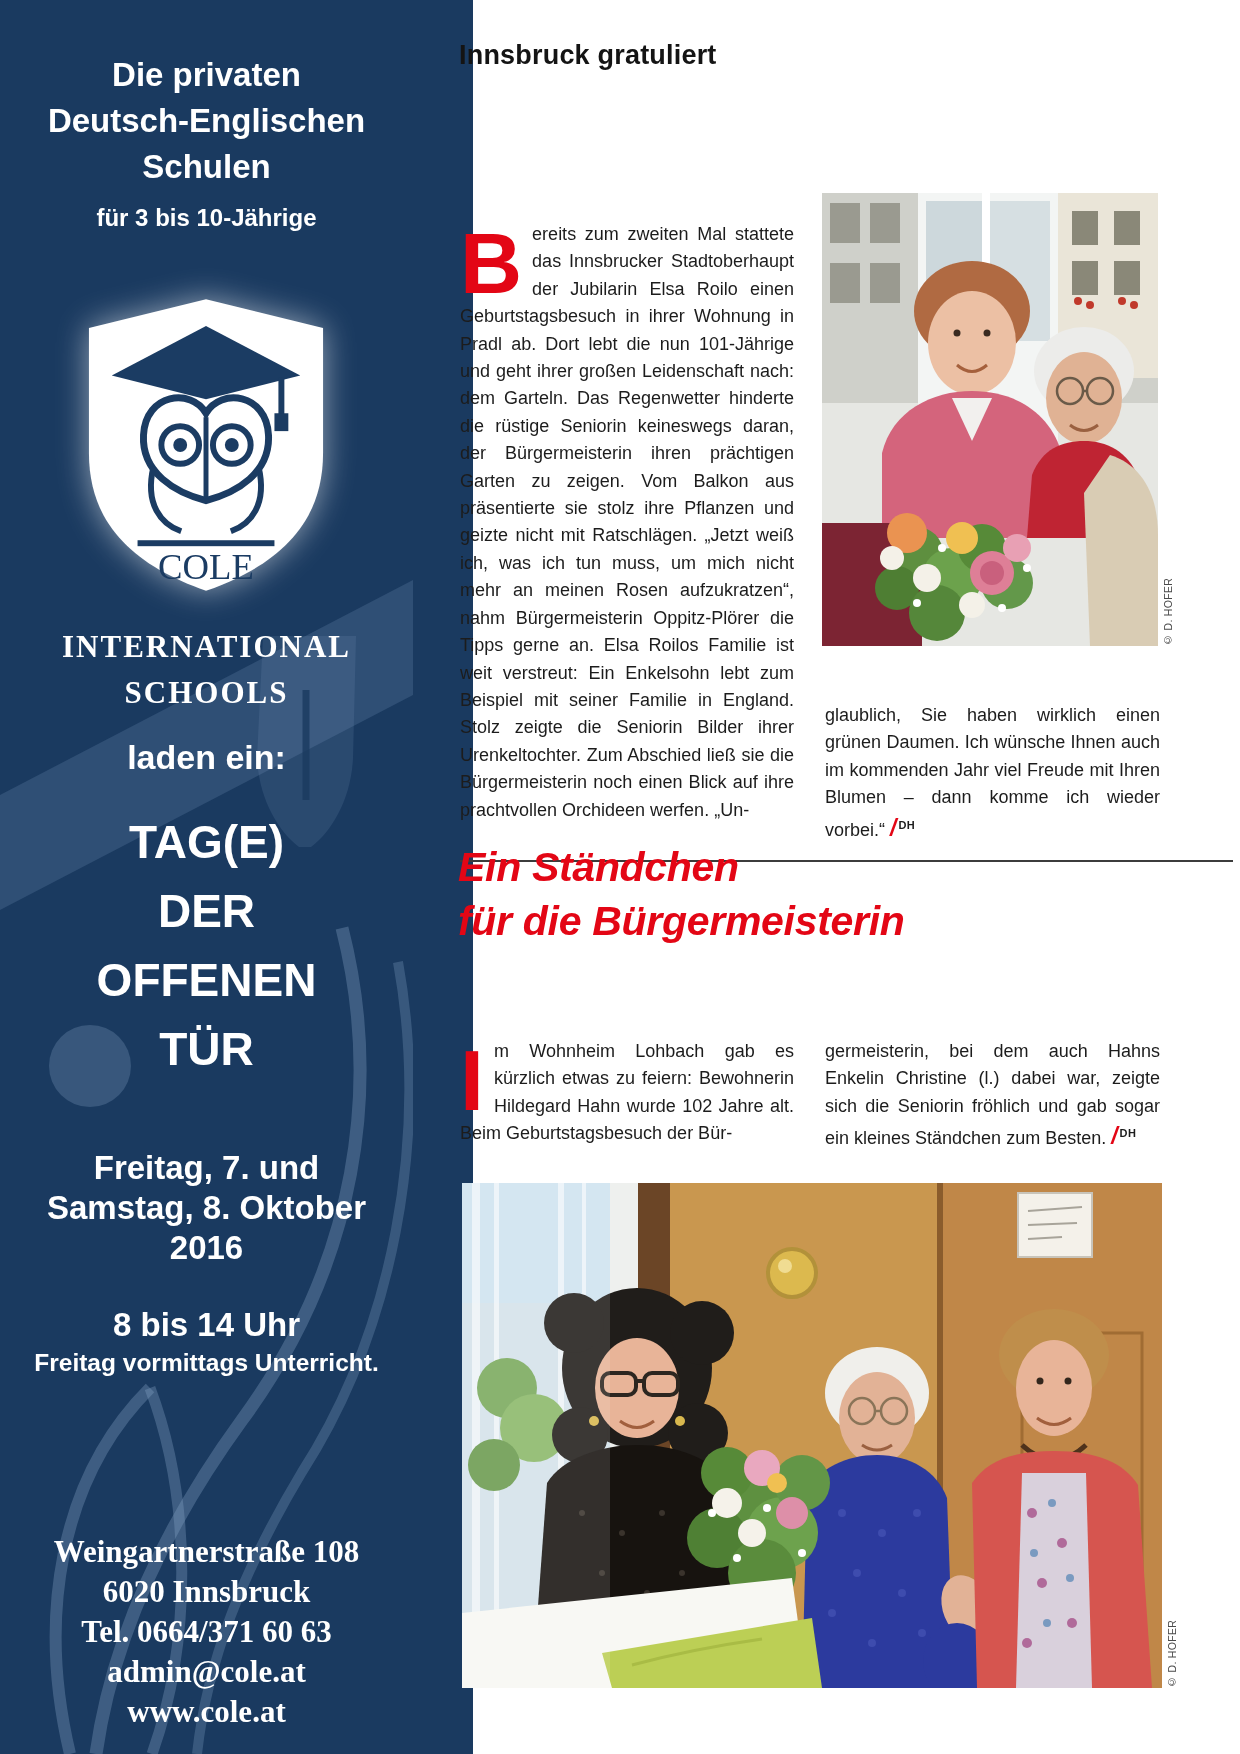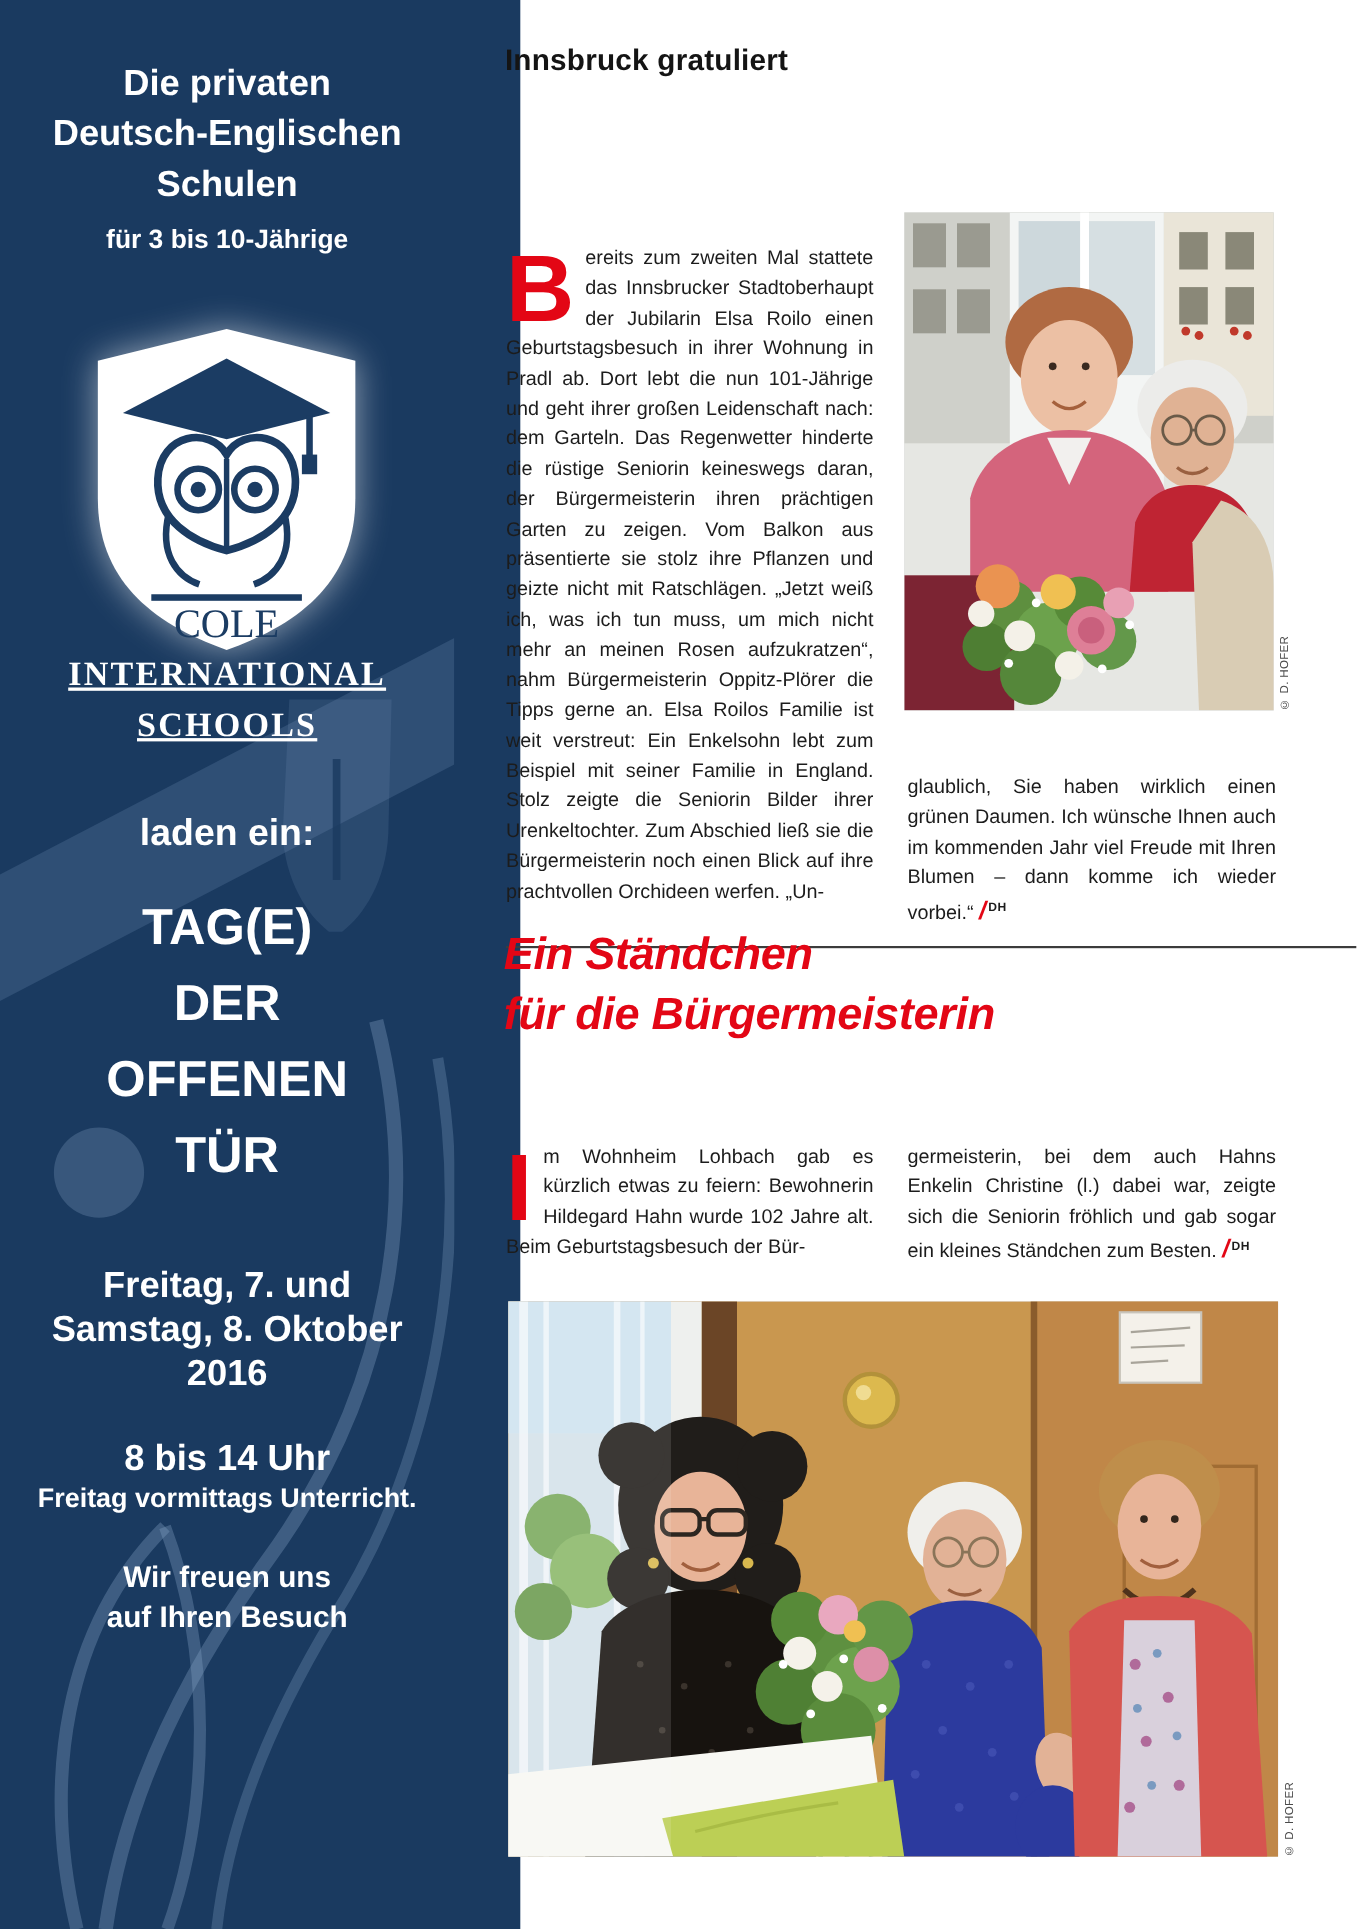--- a/index.html
+++ b/index.html
@@ -8,21 +8,21 @@
   .abs{position:absolute;}
   .pre{white-space:pre-line;}
 
   
   .sidebar{left:0;top:0;width:473px;height:1754px;background:#1a3a60;color:#ffffff;}
   .sb-block{position:absolute;left:0;width:413px;text-align:center;font-weight:bold;color:#ffffff;}
   .sb-header{top:52px;font-size:33px;line-height:46px;}
   .sb-sub{top:204px;font-size:24px;}
   .sb-logo{position:absolute;left:82px;top:296px;width:248px;height:298px;
            filter:drop-shadow(0 0 16px rgba(255,255,255,0.55));}
-  .sb-org{top:590px;font-family:"Liberation Serif",serif;font-size:31px;line-height:46px;letter-spacing:2px;text-decoration:underline;}
+  .sb-org{top:624px;font-family:"Liberation Serif",serif;font-size:31px;line-height:46px;letter-spacing:2px;}
   .sb-invite{top:738px;font-size:34px;}
   .sb-event{top:808px;font-size:46px;line-height:69px;letter-spacing:0px;}
   .sb-dates{top:1148px;font-size:33px;line-height:40px;}
   .sb-time{top:1306px;font-size:33px;}
   .sb-note{top:1349px;font-size:24.5px;}
   .sb-welcome{top:1416px;font-size:27px;line-height:36px;}
   .sb-address{top:1532px;font-family:"Liberation Serif",serif;font-size:31px;line-height:40px;}
 
   
   .kicker{left:459px;top:40px;font-size:27px;font-weight:bold;color:#141414;letter-spacing:0.2px;}
@@ -95,22 +95,25 @@
     <div class="sb-block sb-invite">laden ein:</div>
     <div class="sb-block sb-event pre">TAG(E)
 DER
 OFFENEN
 TÜR</div>
     <div class="sb-block sb-dates pre">Freitag, 7. und
 Samstag, 8. Oktober
 2016</div>
     <div class="sb-block sb-time">8 bis 14 Uhr</div>
     <div class="sb-block sb-note">Freitag vormittags Unterricht.</div>
-    <div class="sb-block sb-welcome pre">Wir freuen uns
-auf Ihren Besuch</div>
+    <div class="sb-block sb-address pre">Weingartnerstraße 108
+6020 Innsbruck
+Tel. 0664/371 60 63
+admin@cole.at
+www.cole.at</div>
   </div>
 
   <div class="abs kicker">Innsbruck gratuliert</div>
 
 
   <div class="abs body-col col1a">
     <span class="dropcap">B</span><span>ereits zum zweiten Mal stattete das Innsbrucker Stadtoberhaupt der Jubilarin Elsa Roilo einen Geburtstagsbesuch in ihrer Wohnung in Pradl ab. Dort lebt die nun 101-Jährige und geht ihrer großen Leidenschaft nach: dem Garteln. Das Regenwetter hinderte die rüstige Seniorin keineswegs daran, der Bürgermeisterin ihren prächtigen Garten zu zeigen. Vom Balkon aus präsentierte sie stolz ihre Pflanzen und geizte nicht mit Ratschlägen. „Jetzt weiß ich, was ich tun muss, um mich nicht mehr an meinen Rosen aufzukratzen“, nahm Bürgermeisterin Oppitz-Plörer die Tipps gerne an. Elsa Roilos Familie ist weit verstreut: Ein Enkelsohn lebt zum Beispiel mit seiner Familie in England. Stolz zeigte die Seniorin Bilder ihrer Urenkeltochter. Zum Abschied ließ sie die Bürgermeisterin noch einen Blick auf ihre prachtvollen Orchideen werfen. „Un-</span>
   </div>
 
   <div class="abs photo photo1">

